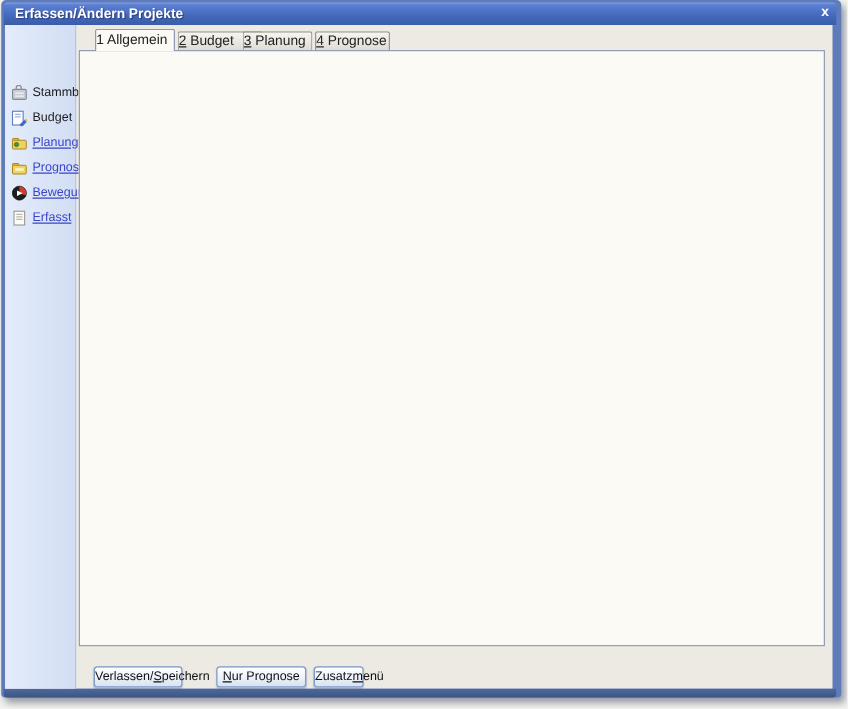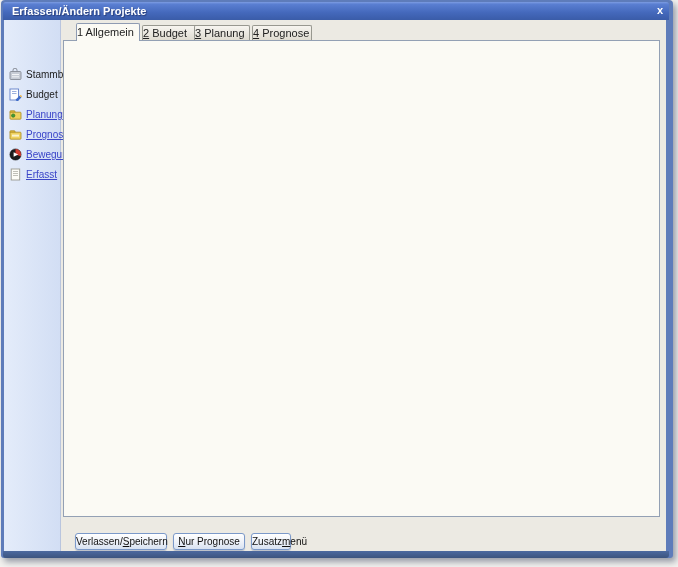--- a/index.html
+++ b/index.html
@@ -209,21 +209,21 @@
   <div class="abs flabel dim" style="left:76px;top:294px;">Erfasst am</div>
   <div class="abs robox" style="left:186px;top:292px;width:90px;">12.06.2009 /Fr</div>
   <div class="abs flabel dim" style="left:340px;top:294px;">Geändert am</div>
   <div class="abs robox" style="left:407px;top:292px;width:80px;"></div>
 
   <div class="abs flabel dim" style="left:76px;top:310px;">Erfasst um</div>
   <div class="abs robox" style="left:189px;top:308px;width:48px;">14:51</div>
   <div class="abs flabel dim" style="left:340px;top:310px;">Geändert um</div>
   <div class="abs robox" style="left:407px;top:308px;width:42px;"></div>
 
-  <div class="btn" style="left:75px;top:533px;width:92px;text-align:right;">
+  <div class="btn" style="left:75px;top:533px;width:71px;text-align:right;">
     <span>Verlassen/</span><span class="u">S</span><span>peichern</span>
   </div>
   <div class="btn" style="left:173px;top:533px;width:72px;">
     <span></span><span class="u">N</span><span>ur Prognose</span>
   </div>
   <div class="btn" style="left:251px;top:533px;width:40px;">
     <span>Zusatz</span><span class="u">m</span><span>enü</span>
   </div>
 </div>
 

